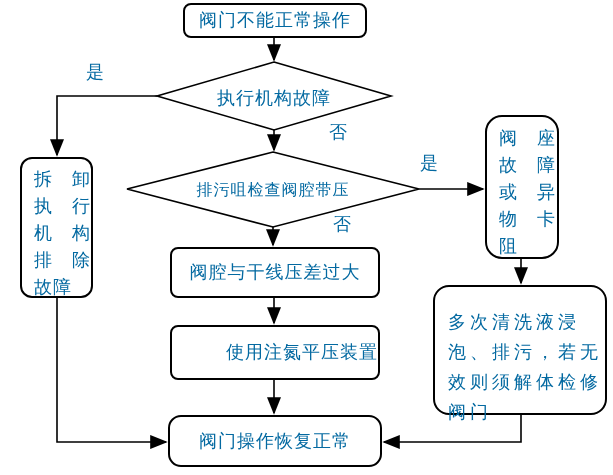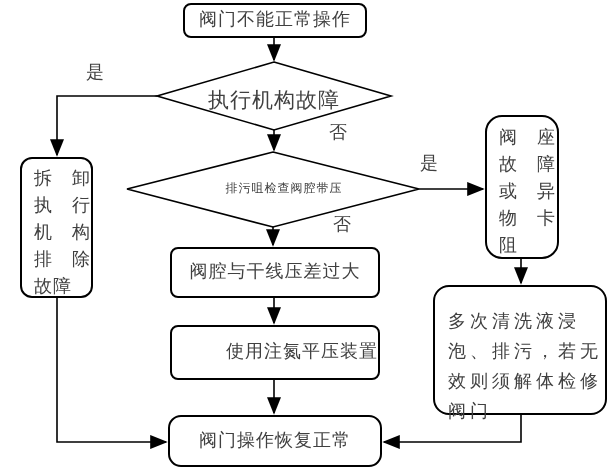--- a/index.html
+++ b/index.html
@@ -1,32 +1,32 @@
 <!DOCTYPE html>
 <html><head>
 <meta charset="utf-8">
 <style>
   html,body{margin:0;padding:0;background:#ffffff;}
   .stage{
     position:relative;width:613px;height:475px;background:#ffffff;
-    font-family:Liberation Mono, monospace;
-    color:#404040;overflow:hidden;
+    font-family:Liberation Sans, sans-serif;
+    color:#0369a1;overflow:hidden;
   }
   .layer{position:absolute;left:0;top:0;width:613px;height:475px;}
   .node{
     position:absolute;box-sizing:border-box;border:2px solid #000;
     background:#fff;display:flex;align-items:center;justify-content:center;
     font-size:18px;letter-spacing:1px;text-align:center;line-height:1.35;
   }
   .node.multiline{
     justify-content:flex-start;align-items:flex-start;text-align:left;
     white-space:pre;letter-spacing:1px;
   }
   .dlabel{
-    position:absolute;font-size:21px;letter-spacing:1px;text-align:center;
+    position:absolute;font-size:18px;letter-spacing:1px;text-align:center;
   }
   .edge-label{position:absolute;font-size:18px;}
 </style>
 </head>
 <body>
 
 <div class="stage">
 
   <svg class="layer" width="613" height="475" viewBox="0 0 613 475">
     <defs>
@@ -83,20 +83,20 @@
               padding:20px 0 0 13px;line-height:30px;letter-spacing:4px;">多次清洗液浸
 泡、排污，若无
 效则须解体检修
 阀门</div>
 
   <div class="node" style="left:168px;top:415px;width:214px;height:52px;border-radius:13px;">
     <span>阀门操作恢复正常</span>
   </div>
 
   <div class="dlabel" style="left:174px;top:86px;width:200px;">执行机构故障</div>
-  <div class="dlabel" style="left:184px;top:180px;width:200px;font-size:12px;">排污咀检查阀腔带压</div>
+  <div class="dlabel" style="left:173px;top:180px;width:200px;font-size:16px;">排污咀检查阀腔带压</div>
 
   <div class="edge-label" style="left:86px;top:60px;">是</div>
   <div class="edge-label" style="left:329px;top:120px;">否</div>
   <div class="edge-label" style="left:420px;top:151px;">是</div>
   <div class="edge-label" style="left:333px;top:212px;">否</div>
 
 </div>
 
 </body></html>

